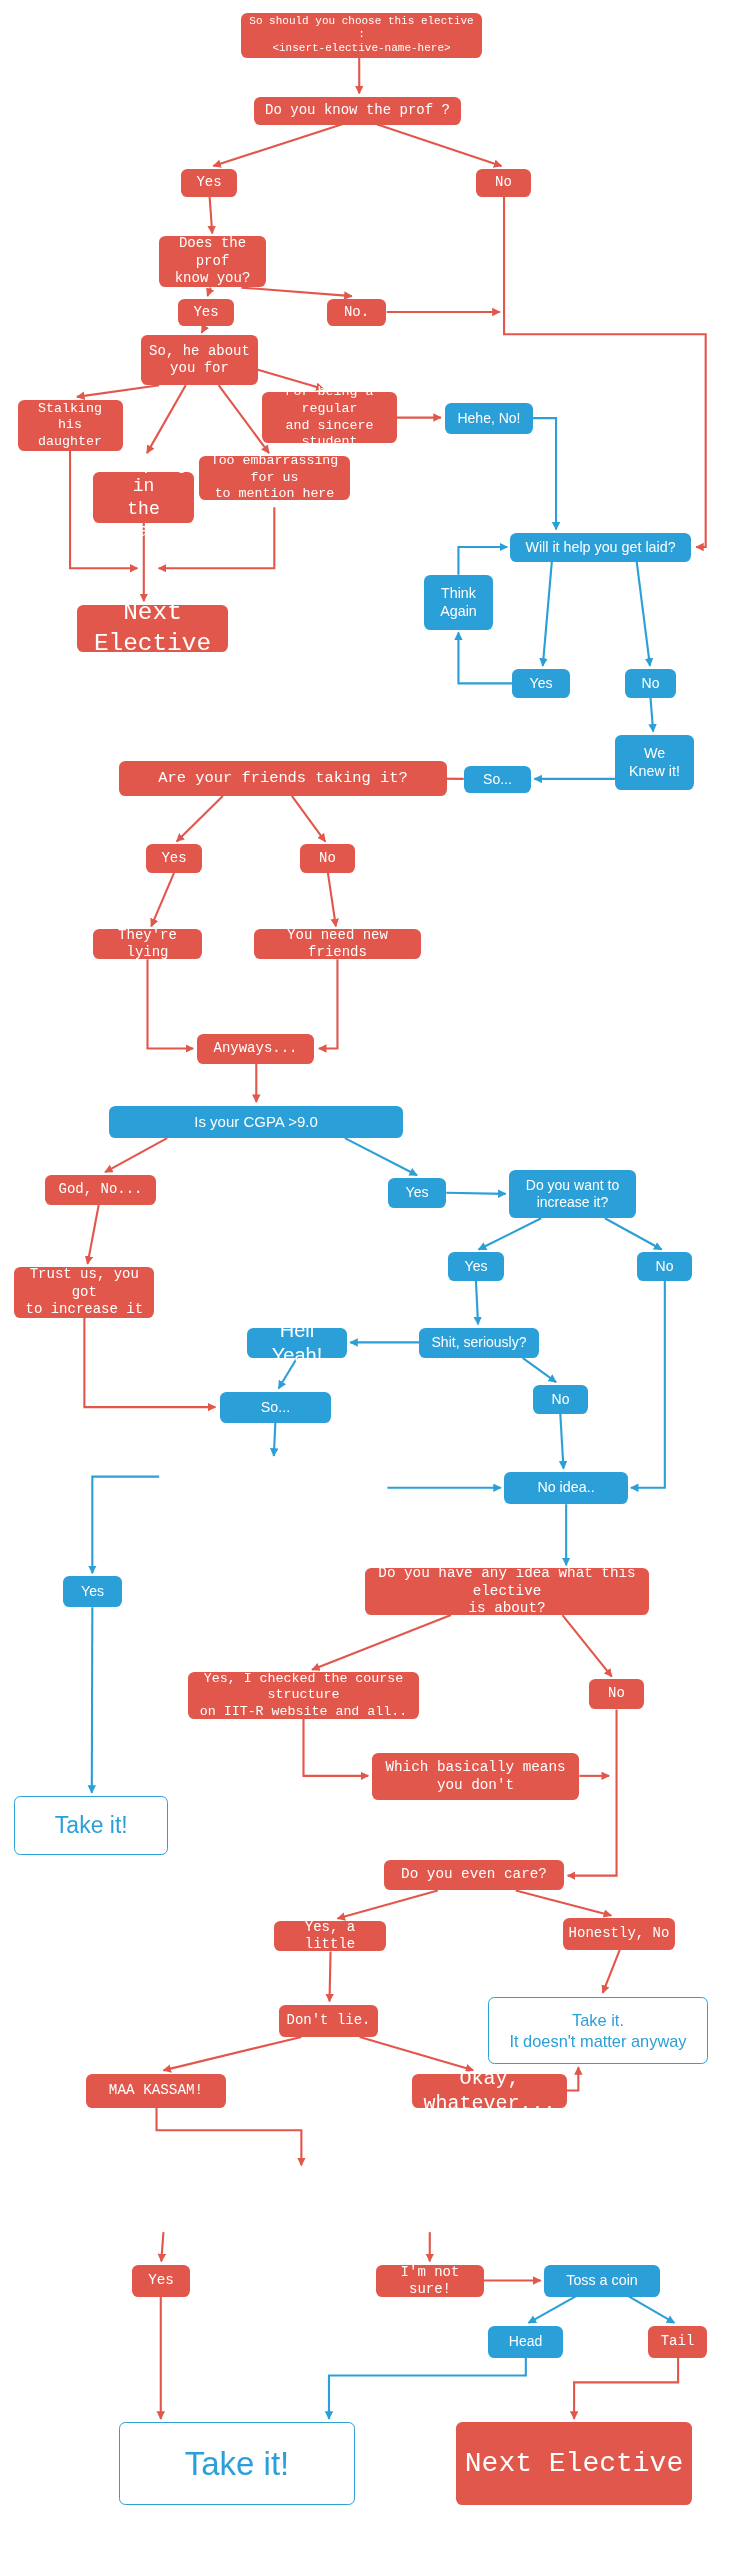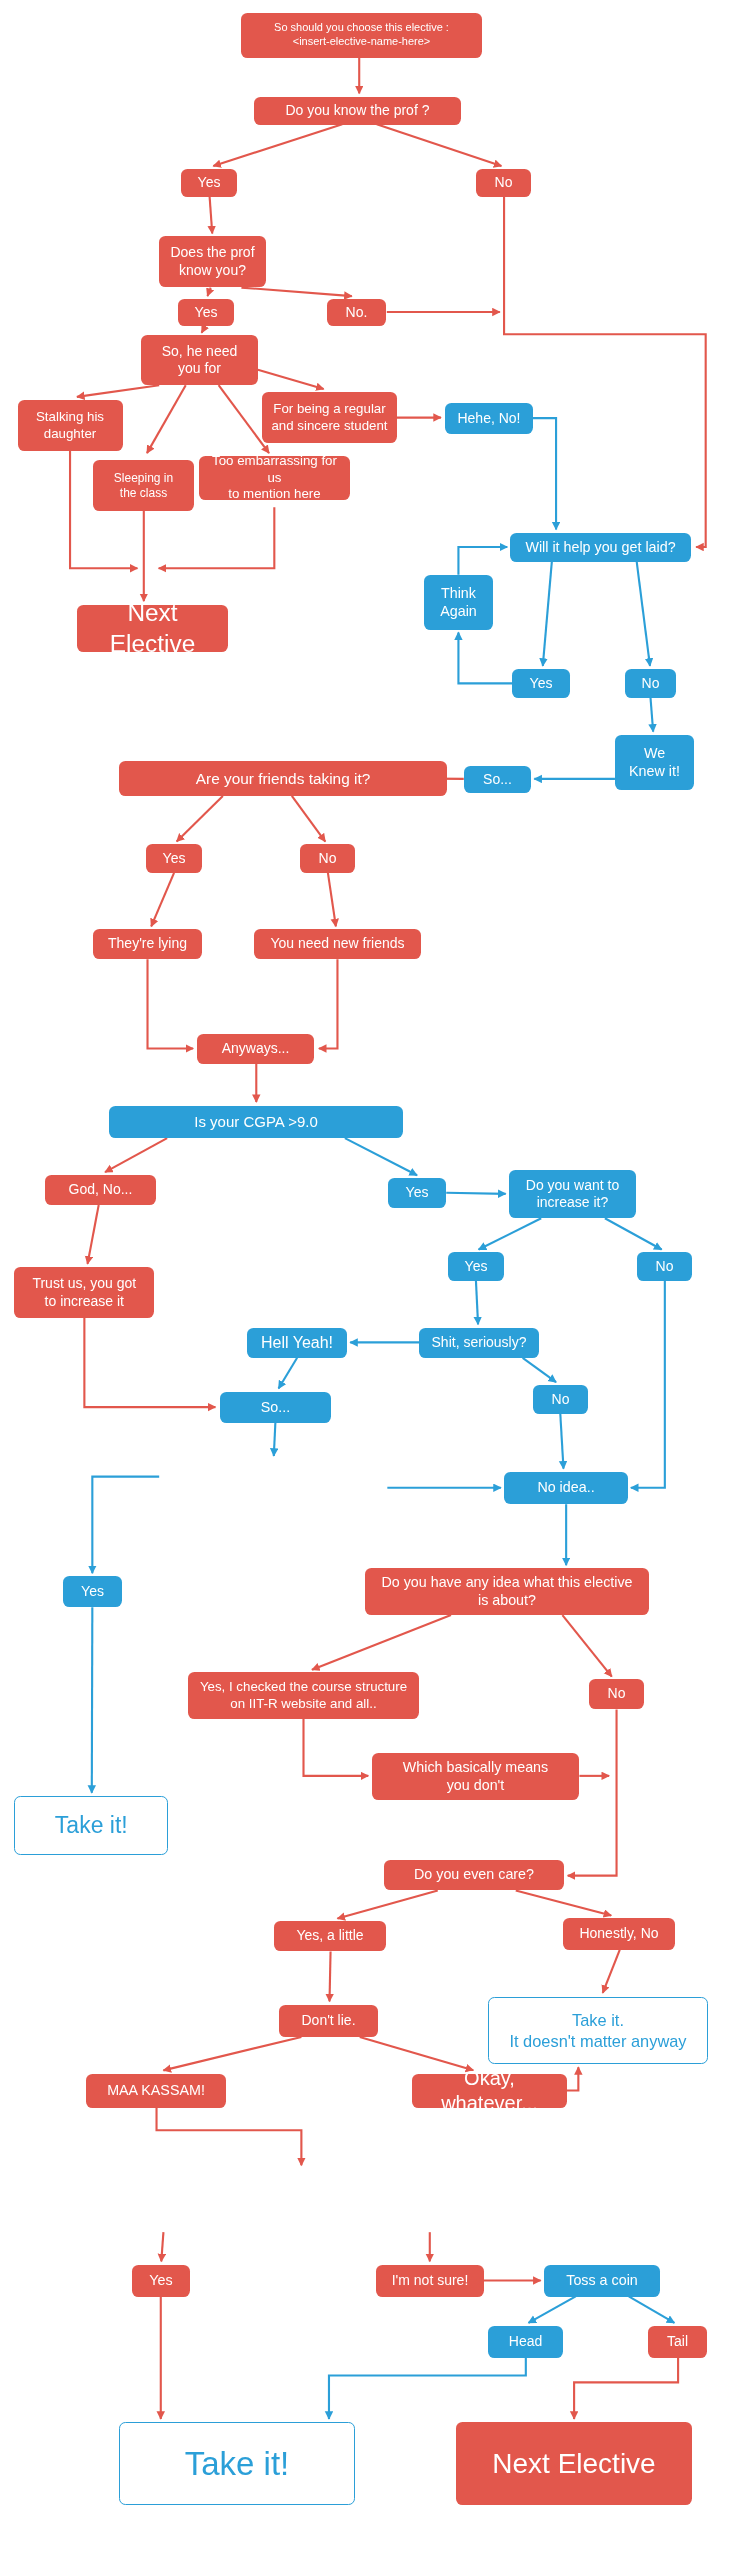--- a/index.html
+++ b/index.html
@@ -32,21 +32,21 @@
     align-items:center;
     justify-content:center;
     text-align:center;
     color:#fff;
     border-radius:6.4px;
     white-space:pre-line;
     line-height:1.25;
     box-sizing:border-box;
     padding:2.1px 5.3px;
   }
-  .n-red{background:var(--red);}
+  .n-red{background:var(--red);font-family:Liberation Mono, monospace;}
   .n-blue{background:var(--blue);}
   .n-out{
     background:#fff;
     border:1.6px solid var(--blue);
     color:var(--blue);
   }
 </style>
 </head>
 <body>
 
@@ -138,28 +138,28 @@
 
   <div class="node n-red" style="left:241px;top:12.7px;width:241px;height:45px;font-size:11px">So should you choose this elective :
 &lt;insert-elective-name-here&gt;</div>
   <div class="node n-red" style="left:254px;top:97px;width:207px;height:28px;font-size:14px">Do you know the prof ?</div>
   <div class="node n-red" style="left:181px;top:169px;width:56px;height:28px;font-size:14px">Yes</div>
   <div class="node n-red" style="left:476px;top:169px;width:55px;height:28px;font-size:14px">No</div>
   <div class="node n-red" style="left:159px;top:236px;width:107px;height:51px;font-size:14px">Does the prof
 know you?</div>
   <div class="node n-red" style="left:178px;top:299px;width:56px;height:27px;font-size:14px">Yes</div>
   <div class="node n-red" style="left:327px;top:299px;width:59px;height:27px;font-size:14px">No.</div>
-  <div class="node n-red" style="left:141px;top:335px;width:117px;height:50px;font-size:14px">So, he need
+  <div class="node n-red" style="left:141px;top:335px;width:117px;height:50px;font-size:14px">So, he about
 you for</div>
   <div class="node n-red" style="left:17.5px;top:400px;width:105px;height:51px;font-size:13.3px">Stalking his
 daughter</div>
   <div class="node n-red" style="left:262px;top:392px;width:135px;height:51px;font-size:13.3px">For being a regular
 and sincere student</div>
   <div class="node n-blue" style="left:445px;top:403px;width:88px;height:31px;font-size:14px">Hehe, No!</div>
-  <div class="node n-red" style="left:93px;top:460px;width:101px;height:51px;font-size:12px">Sleeping in
+  <div class="node n-red" style="left:93px;top:472px;width:101px;height:51px;font-size:18px">Sleeping in
 the class</div>
   <div class="node n-red" style="left:199px;top:456px;width:151px;height:44px;font-size:13.3px">Too embarrassing for us
 to mention here</div>
   <div class="node n-blue" style="left:510px;top:533px;width:181px;height:29px;font-size:14.3px">Will it help you get laid?</div>
   <div class="node n-blue" style="left:424px;top:575px;width:69px;height:55px;font-size:14.3px">Think
 Again</div>
   <div class="node n-red" style="left:77px;top:605px;width:151px;height:47px;font-size:24.4px">Next Elective</div>
   <div class="node n-blue" style="left:512px;top:669px;width:58px;height:29px;font-size:14px">Yes</div>
   <div class="node n-blue" style="left:625px;top:669px;width:51px;height:29px;font-size:14px">No</div>
   <div class="node n-blue" style="left:615px;top:735px;width:79px;height:55px;font-size:14.3px">We
@@ -173,21 +173,21 @@
   <div class="node n-red" style="left:197px;top:1034px;width:117px;height:30px;font-size:14px">Anyways...</div>
   <div class="node n-blue" style="left:109px;top:1106px;width:294px;height:32px;font-size:15px">Is your CGPA &gt;9.0</div>
   <div class="node n-red" style="left:45px;top:1175px;width:111px;height:30px;font-size:14px">God, No...</div>
   <div class="node n-blue" style="left:388px;top:1178px;width:58px;height:30px;font-size:14px">Yes</div>
   <div class="node n-blue" style="left:509px;top:1170px;width:127px;height:48px;font-size:14px">Do you want to
 increase it?</div>
   <div class="node n-red" style="left:14.3px;top:1267px;width:140px;height:51px;font-size:14px">Trust us, you got
 to increase it</div>
   <div class="node n-blue" style="left:448px;top:1252px;width:56px;height:29px;font-size:14px">Yes</div>
   <div class="node n-blue" style="left:637px;top:1252px;width:55px;height:29px;font-size:14px">No</div>
-  <div class="node n-blue" style="left:247px;top:1328px;width:100px;height:30px;font-size:16px">Hell Yeah!</div>
+  <div class="node n-blue" style="left:247px;top:1328px;width:100px;height:30px;font-size:20px">Hell Yeah!</div>
   <div class="node n-blue" style="left:419px;top:1328px;width:120px;height:30px;font-size:14px">Shit, seriously?</div>
   <div class="node n-blue" style="left:533px;top:1385px;width:55px;height:29px;font-size:14px">No</div>
   <div class="node n-blue" style="left:220px;top:1392px;width:111px;height:31px;font-size:14.3px">So...</div>
   <div class="node n-blue" style="left:504px;top:1472px;width:124px;height:32px;font-size:14.3px">No idea..</div>
   <div class="node n-blue" style="left:63px;top:1576px;width:59px;height:31px;font-size:14px">Yes</div>
   <div class="node n-red" style="left:365px;top:1568px;width:284px;height:47px;font-size:14.3px">Do you have any idea what this elective
 is about?</div>
   <div class="node n-red" style="left:188px;top:1672px;width:231px;height:47px;font-size:13.3px">Yes, I checked the course structure
 on IIT-R website and all..</div>
   <div class="node n-red" style="left:589px;top:1679px;width:55px;height:30px;font-size:14px">No</div>

